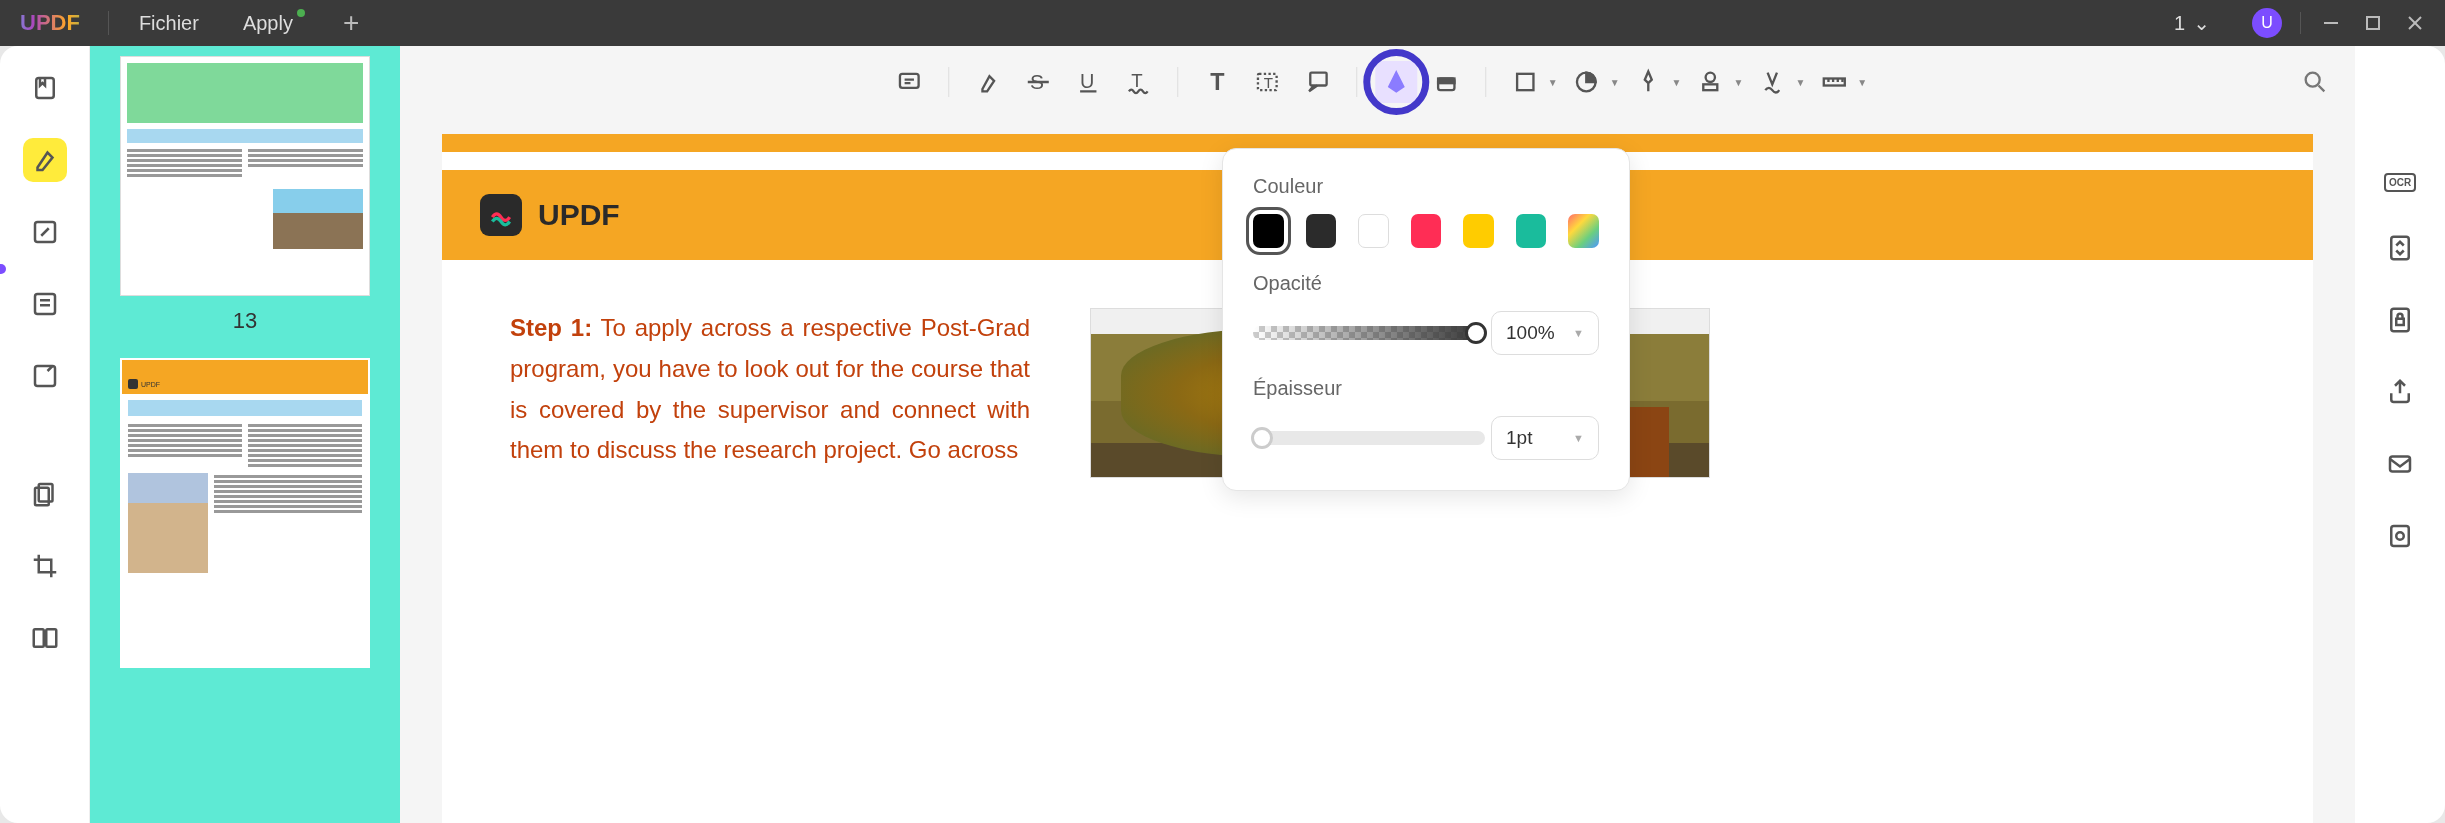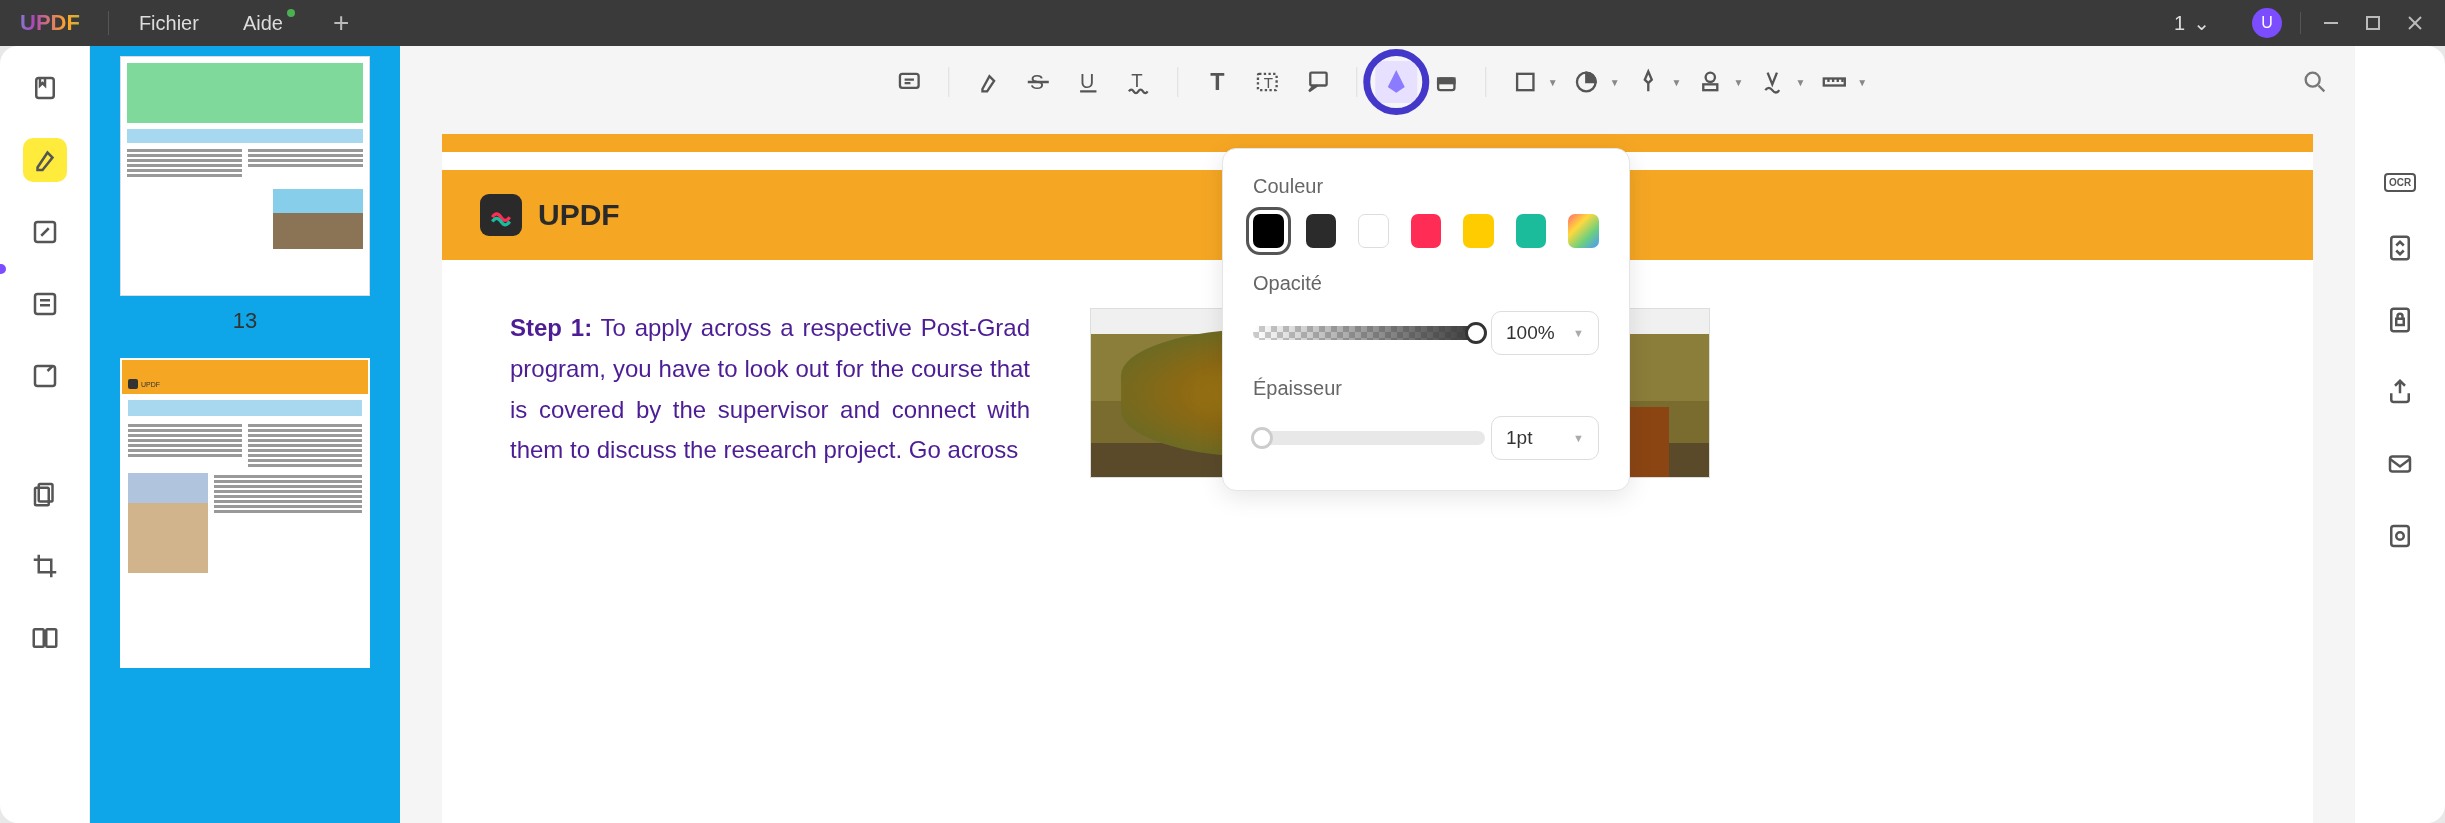--- a/index.html
+++ b/index.html
@@ -27,21 +27,21 @@
 .main { position: absolute; top: 46px; left: 0; right: 0; bottom: 0; background: #fff; border-radius: 18px; display: flex; }
 .left-rail { width: 90px; border-right: 1px solid #eee; display: flex; flex-direction: column; align-items: center; padding-top: 20px; gap: 28px; position: relative; border-radius: 18px 0 0 0; }
 .rail-btn { width: 44px; height: 44px; display: flex; align-items: center; justify-content: center; border-radius: 10px; cursor: pointer; color: #555; }
 .rail-btn.active { background: #ffeb3b; }
 .rail-btn svg { width: 30px; height: 30px; }
 .purple-marker { position: absolute; left: -4px; top: 218px; width: 10px; height: 10px; background: #7c4dff; border-radius: 50%; }
 
 .right-rail { width: 90px; display: flex; flex-direction: column; align-items: center; padding-top: 20px; gap: 28px; border-radius: 0 18px 0 0; }
 
 
-.thumbs { width: 310px; background: #0ea5e9; overflow: hidden; padding: 10px 30px; }
+.thumbs { width: 310px; background: #5eead4; overflow: hidden; padding: 10px 30px; }
 .thumb-page { background: #fff; border: 1px solid #ddd; width: 250px; margin: 0 auto 12px; position: relative; }
 .thumb-13 { height: 240px; }
 .thumb-14 { height: 310px; border: 2px solid transparent; }
 .thumb-label { text-align: center; font-size: 22px; color: #333; margin-bottom: 24px; }
 .th-header-green { background: #7fd99a; height: 60px; margin: 6px; }
 .th-row { display: flex; gap: 6px; margin: 4px 6px; }
 .th-blue { background: #a8d8f0; height: 14px; flex: 1; }
 .th-textcol { flex: 1; }
 .th-line { height: 3px; background: #999; margin: 2px 0; }
 .th-img { width: 90px; height: 60px; background: linear-gradient(#87ceeb 40%, #8b7355 40%); margin: 6px; float: right; }
@@ -80,39 +80,39 @@
 .sv-caret { color: #aaa; font-size: 11px; }
 
 
 .page { position: absolute; top: 88px; left: 42px; right: 42px; background: #fff; min-height: 700px; }
 .orange-stripe { height: 18px; background: #f5a623; }
 .updf-band { height: 90px; background: #f5a623; display: flex; align-items: center; padding: 0 38px; gap: 16px; margin-top: 18px; }
 .updf-logo-box { width: 42px; height: 42px; background: #2a2a2a; border-radius: 9px; display: flex; align-items: center; justify-content: center; }
 .updf-text { font-size: 30px; font-weight: 700; color: #2a2a2a; }
 .howto-pill { margin: 58px 0 0 68px; background: #8fd4e8; border-radius: 12px; padding: 18px 28px; width: 380px; font-size: 26px; font-weight: 700; color: #222; }
 .content-row { display: flex; gap: 60px; margin: 48px 68px 0; }
-.step-text { flex: 1; font-size: 24px; line-height: 1.7; color: #4c1d95; text-align: justify; max-width: 520px; }
+.step-text { flex: 1; font-size: 24px; line-height: 1.7; color: #c2410c; text-align: justify; max-width: 520px; }
 .step-text b { font-weight: 700; }
 .photo { width: 620px; height: 170px; background: linear-gradient(#f0f0f0 15%, #8b7d3a 15% 55%, #7a6b2f 55% 80%, #5a4a2a 80%); position: relative; border: 1px solid #ddd; }
 .photo-tree { position: absolute; top: 20px; left: 30px; right: 200px; bottom: 20px; background: radial-gradient(ellipse, #b8860b, #8b6914, #556b2f); border-radius: 40% 60% 50% 40%; }
 .photo-chimney { position: absolute; right: 40px; bottom: 0; width: 80px; height: 70px; background: #8b4513; }
 
 .search-btn { position: absolute; top: 16px; right: 20px; width: 40px; height: 40px; display: flex; align-items: center; justify-content: center; cursor: pointer; color: #777; }
 .ocr-box { border: 2px solid #555; border-radius: 4px; font-size: 10px; font-weight: bold; padding: 2px 3px; color: #555; margin-top: 12px; }
 
 svg { stroke: currentColor; fill: none; stroke-width: 2; }
 </style>
 </head>
 <body>
 
 <div class="titlebar">
   <div class="logo">UPDF</div>
   <div class="titlebar-divider"></div>
   <div class="menu-item">Fichier</div>
-  <div class="menu-item">Aide</div>
+  <div class="menu-item">Apply</div>
   <div class="green-dot"></div>
   <div class="tab-add">+</div>
   <div class="win-controls">
     <div class="page-ind">
       <span>1</span>
       <span>⌄</span>
     </div>
     <div class="avatar">U</div>
     <div class="win-divider"></div>
     <div class="win-btn">

